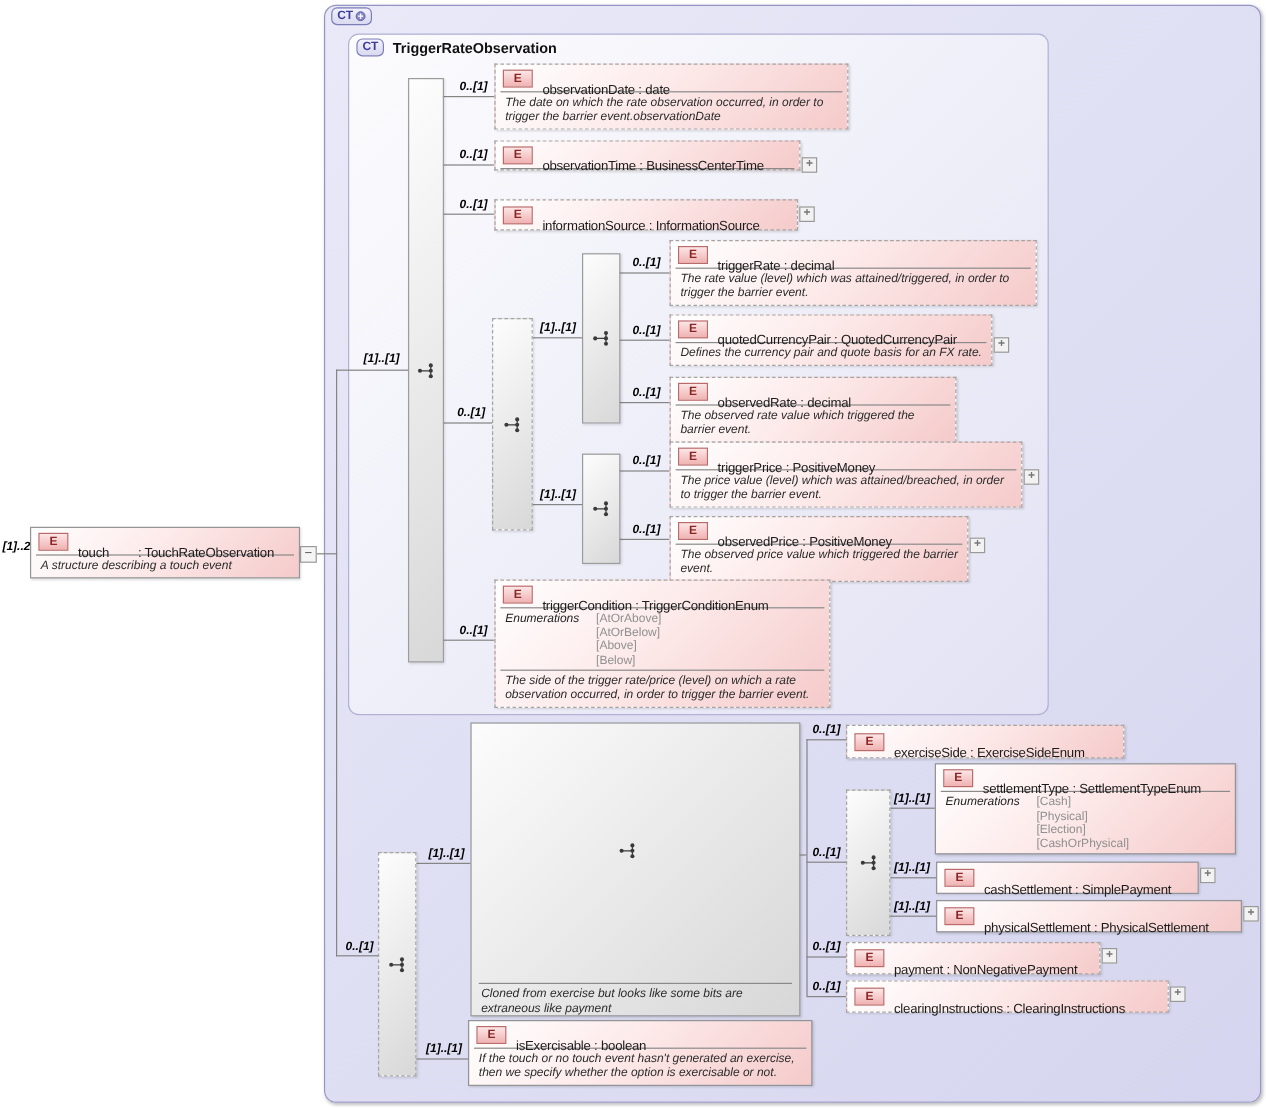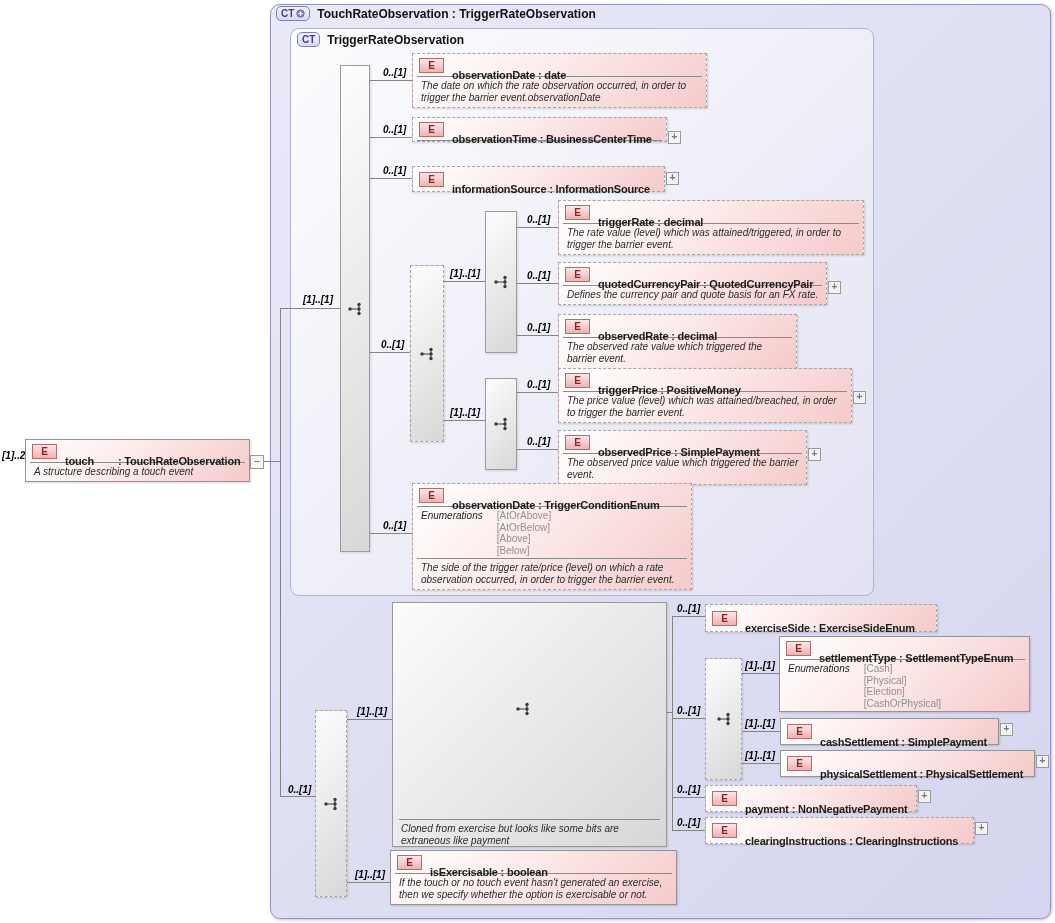--- a/index.html
+++ b/index.html
@@ -16,21 +16,21 @@
   .ct-badge{display:inline-flex;align-items:center;gap:2px;padding:1px 4px;border:1px solid #7d7db8;
             border-radius:5px;background:linear-gradient(#f2f2fc,#d9d9f1);
             color:#3c3c96;font-size:10px;font-weight:bold;line-height:11px;}
   .ct-title{font-size:12px;font-weight:bold;color:#111;white-space:nowrap;}
   
   .el{position:absolute;background:linear-gradient(135deg,#ffffff 0%,#fdeaea 45%,#f5caca 100%);
       border:1px solid #949494;box-shadow:1px 1px 2px rgba(0,0,0,.15);}
   .el-d{border:1px dashed #a5a5a5;}
   .el-title{display:flex;align-items:center;gap:8px;padding:0 6px;height:22px;white-space:nowrap;}
   .one-row .el-title{height:100%;}
-  .el-label{font-size:11px;font-weight:bold;color:#1c1c1c;letter-spacing:-0.2px;margin-top:20px;}
+  .el-label{font-size:11px;font-weight:normal;color:#1c1c1c;letter-spacing:-0.2px;margin-top:20px;}
   .e-badge{flex:0 0 auto;width:23px;height:13px;display:flex;align-items:center;justify-content:center;
            border:1px solid #bb6a6a;background:linear-gradient(#fce6e6,#f0b2b2);
            color:#8c2626;font-size:10px;font-weight:bold;}
   .sep{border-top:1px solid #8a8a8a;margin:0 4px;}
   .anno{font-style:italic;font-size:10px;line-height:12px;color:#2b2b2b;padding:3px 6px 3px 8px;}
   .enum-row{display:flex;padding:3px 4px 2px 8px;gap:14px;}
   .enum-label{font-style:italic;font-size:10px;color:#222;flex:0 0 auto;}
   .enum-vals{font-size:10px;line-height:11.5px;color:#909090;}
   
   .bar{position:absolute;background:linear-gradient(135deg,#fdfdfd 0%,#d8d8d8 100%);
@@ -61,21 +61,20 @@
 
   <div class="ct-outer"></div>
   <div class="ct-head" style="left:276px;top:6px;">
     <span class="ct-badge">
       <span>CT</span>
       <svg width="9" height="9" viewBox="0 0 9 9">
         <circle cx="4.5" cy="4.5" r="3.7" fill="#8a8ac9" stroke="#5a5aa2" stroke-width="0.8"></circle>
         <path d="M4.5 2.3 V6.7 M2.3 4.5 H6.7" stroke="#ffffff" stroke-width="1.1"></path>
       </svg>
     </span>
-    <span class="ct-title">TouchRateObservation : TriggerRateObservation</span>
   </div>
 
   <div class="ct-inner"></div>
   <div class="ct-head" style="left:297px;top:32px;">
     <span class="ct-badge">
       <span>CT</span>
     </span>
     <span class="ct-title">TriggerRateObservation</span>
   </div>
 
@@ -258,31 +257,31 @@
       <span class="el-label">triggerPrice : PositiveMoney</span>
       </div>
     <div class="sep"></div>
     <div class="anno">The price value (level) which was attained/breached, in order to trigger the barrier event.</div>
   </div>
   <div class="plus" style="left:853px;top:391px;">+</div>
 
   <div class="el el-d" style="left:558px;top:430px;width:247px;">
     <div class="el-title">
         <span class="e-badge">E</span>
-      <span class="el-label">observedPrice : SimplePayment</span>
+      <span class="el-label">observedPrice : PositiveMoney</span>
       </div>
     <div class="sep"></div>
     <div class="anno">The observed price value which triggered the barrier event.</div>
   </div>
   <div class="plus" style="left:808px;top:448px;">+</div>
 
   <div class="el el-d" style="left:412px;top:483px;width:278px;">
     <div class="el-title">
         <span class="e-badge">E</span>
-      <span class="el-label">observationDate : TriggerConditionEnum</span>
+      <span class="el-label">triggerCondition : TriggerConditionEnum</span>
       </div>
     <div class="sep"></div>
     <div class="enum-row">
       <span class="enum-label">Enumerations</span>
       <div class="enum-vals">
         <div>[AtOrAbove]</div>
         <div>[AtOrBelow]</div>
         <div>[Above]</div>
         <div>[Below]</div>
       </div>

